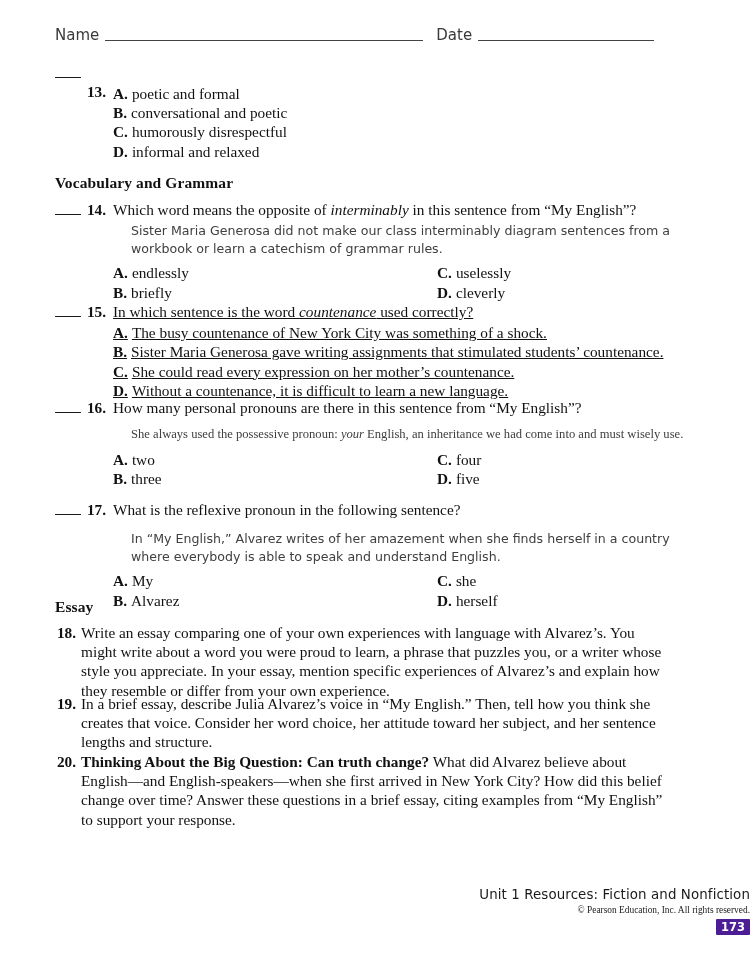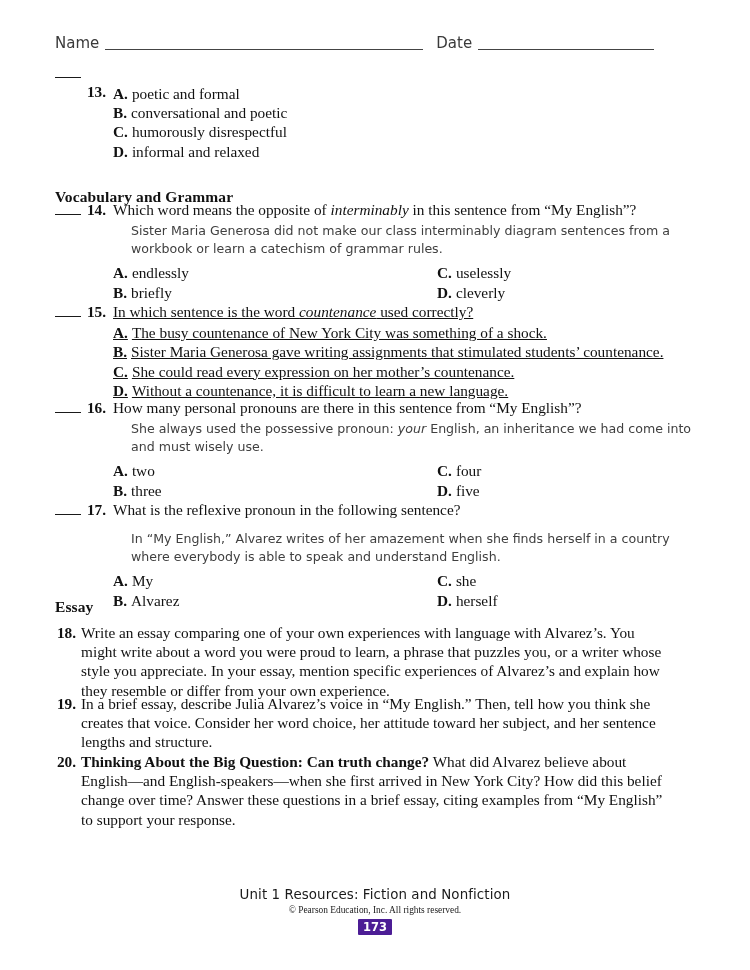--- a/index.html
+++ b/index.html
@@ -25,21 +25,20 @@
   }
 
   
   .header-row {
     position: absolute;
     left: 55px;
     top: 26px;
     width: 640px;
     height: 26px;
     display: flex;
-    align-items: flex-end;
     font-family: "DejaVu Sans", sans-serif;
     font-size: 15px;
     color: #3a3a3a;
   }
   .hdr-label {
     font-family: "DejaVu Sans", sans-serif;
     font-size: 15px;
     color: #3a3a3a;
     line-height: 18px;
     white-space: nowrap;
@@ -132,21 +131,21 @@
   i.it { font-style: italic; }
   .passage i.it { font-style: italic; }
   b.bd { font-weight: bold; }
 
   
   .footer {
     position: absolute;
     left: 0;
     bottom: 35px;
     width: 750px;
-    text-align: center;
+    text-align: right;
   }
   .footer-title {
     font-family: "DejaVu Sans", sans-serif;
     font-size: 13.4px;
     color: #1a1a1a;
     line-height: 16px;
     letter-spacing: 0.1px;
   }
   .footer-copy {
     font-family: "Liberation Serif", serif;
@@ -207,21 +206,21 @@
         </div>
       <div class="choice-row">
           <span class="choice">
             <span class="choice-letter">D.</span>
             <span class="choice-text">informal and relaxed</span>
           </span>
         </div>
     </div>
   </div>
 
-  <div class="section-head" style="position:absolute;left:55px;top:174px;margin-top:14px;">Vocabulary and Grammar</div>
+  <div class="section-head" style="position:absolute;left:55px;top:174px;">Vocabulary and Grammar</div>
 
   <div class="q" style="top:200px;">
     <div class="q-stem">
       <span class="q-blank"></span>
       <span class="q-num">14.</span>
       <span>Which word means the opposite of </span><i class="it">interminably</i><span> in this sentence from “My English”?</span>
     </div>
     <div class="passage" style="margin-top:3px;">Sister Maria Generosa did not make our class interminably diagram sentences from a workbook or learn a catechism of grammar rules.</div>
     <div class="choices" style="margin-top:6px;">
       <div class="choice-row">
@@ -280,21 +279,21 @@
         </div>
     </div>
   </div>
 
   <div class="q" style="top:398px;">
     <div class="q-stem">
       <span class="q-blank"></span>
       <span class="q-num">16.</span>
       <span>How many personal pronouns are there in this sentence from “My English”?</span>
     </div>
-    <div class="passage" style="margin-top:3px;"><span>She always used the possessive pronoun: </span><i class="it">your</i><span> English, an inheritance we had come into and must wisely use.</span></div>
+    <div class="passage" style="margin-top:9px;font-family:Liberation Serif, serif;"><span>She always used the possessive pronoun: </span><i class="it">your</i><span> English, an inheritance we had come into and must wisely use.</span></div>
     <div class="choices" style="margin-top:6px;">
       <div class="choice-row">
         <span class="choice choice-col-a">
             <span class="choice-letter">A.</span>
             <span class="choice-text">two</span>
           </span>
         <span class="choice">
             <span class="choice-letter">C.</span>
             <span class="choice-text">four</span>
           </span>

